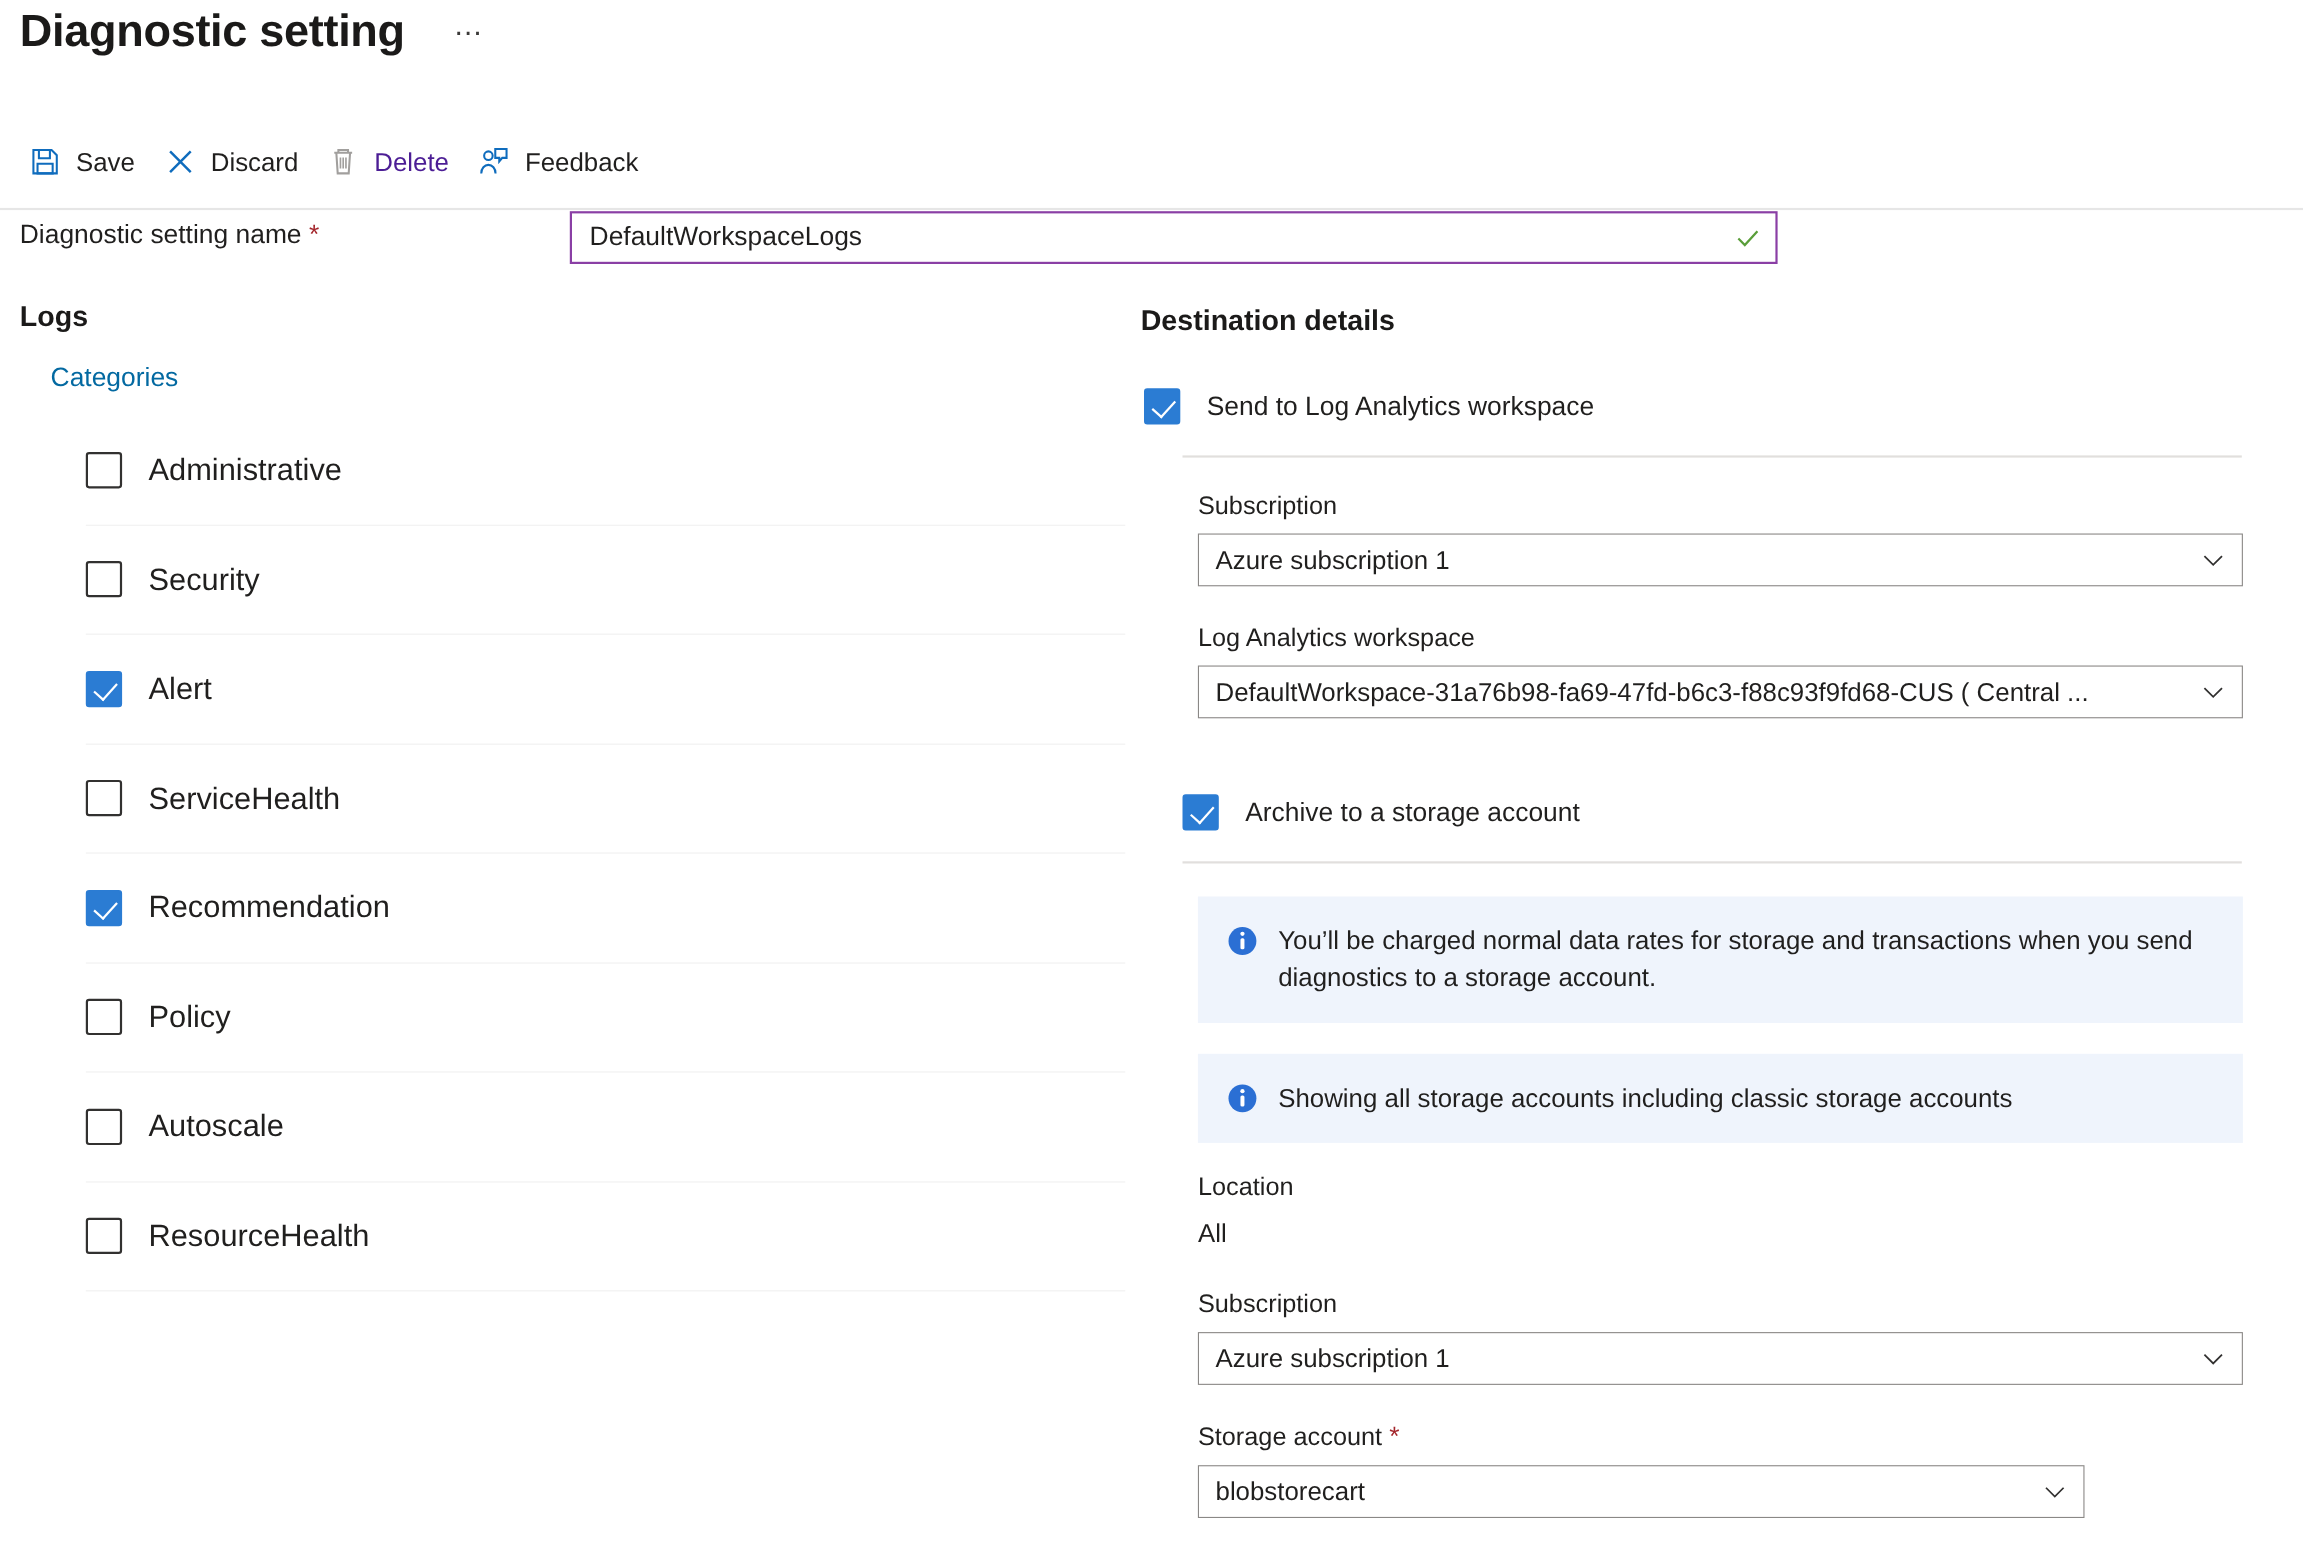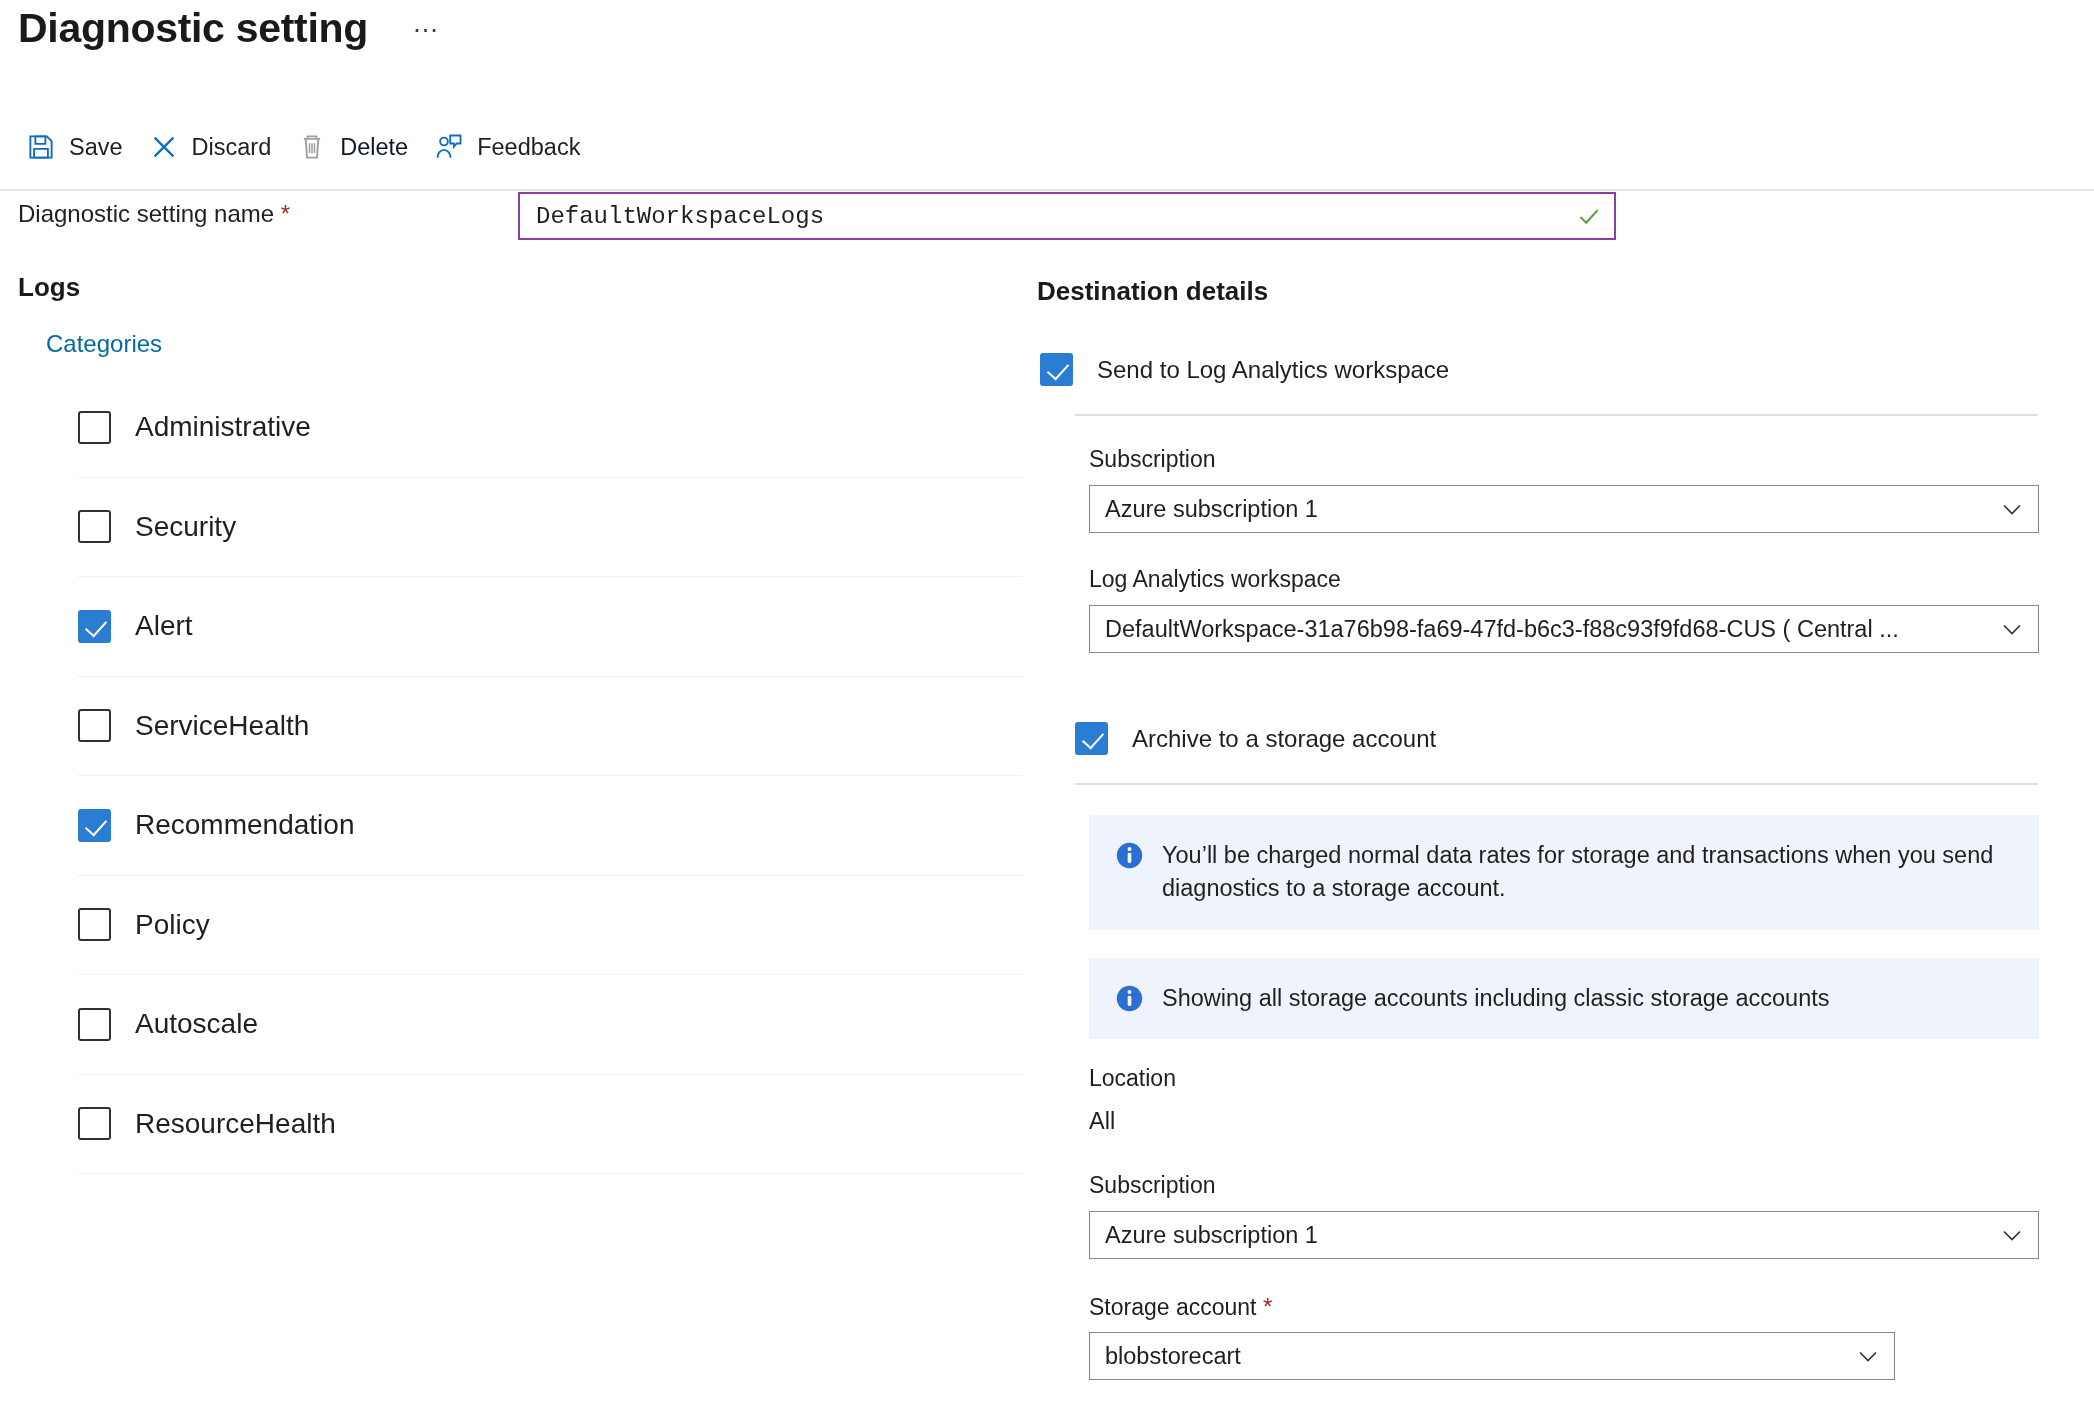--- a/index.html
+++ b/index.html
@@ -30,21 +30,21 @@
   
   .cmdbar {
     position: absolute; left: 22px; top: 128px;
     display: flex; align-items: center; gap: 0px;
   }
   .cmd {
     display: flex; align-items: center; gap: 13px;
     padding: 4px 22px 4px 4px; cursor: pointer;
     font-size: 23.5px; color: #201f1e; white-space: nowrap;
   }
-  .cmd.disabled { color: #0f172a; cursor: default; text-align: right; }
+  .cmd.disabled { color: #4c1d95; cursor: default; text-align: right; }
   .cmd .ic { width: 30px; height: 30px; display: block; flex: none; }
 
   .cmdbar-rule {
     position: absolute; left: 0px; top: 189px;
     width: 2094px; height: 2px; background: #e6e6e6;
   }
 
   
   .name-label {
     position: absolute; left: 18px; top: 200px;
@@ -53,21 +53,21 @@
   .req-star { color: #a4262c; font-size: 24px; }
 
   .name-input-wrap {
     position: absolute; left: 518px; top: 192px;
     width: 1098px; height: 48px;
     border: 2px solid #8a3fa5; background: #fff;
     display: flex; align-items: center;
   }
   .name-input {
     border: 0; outline: 0; background: transparent;
-    font-family: Liberation Mono, monospace;
+    font-family: Liberation Sans, sans-serif;
     font-size: 24px; color: #201f1e;
     padding: 0 48px 0 16px; width: 100%; height: 100%;
   }
   .name-check {
     position: absolute; right: 12px; top: 50%;
     transform: translateY(-50%);
     width: 26px; height: 26px;
   }
 
   

